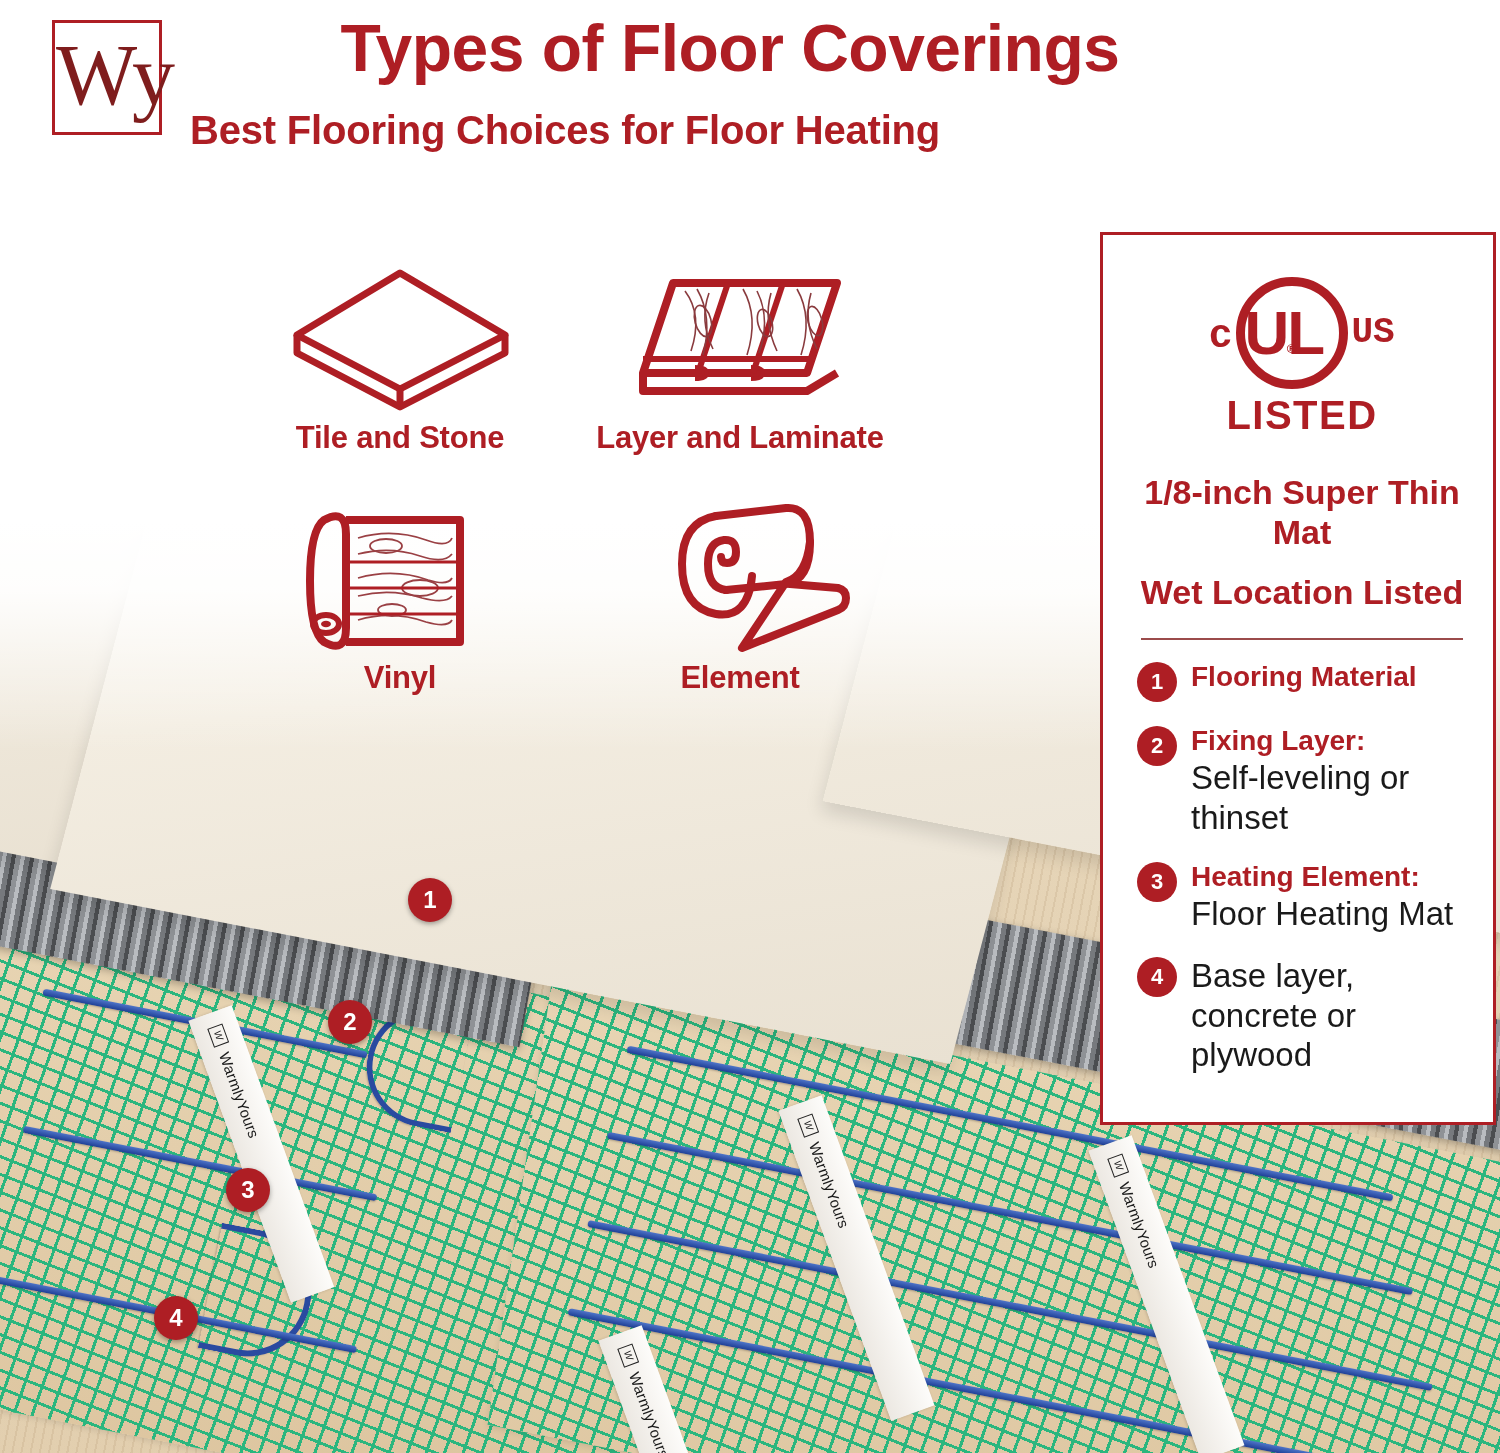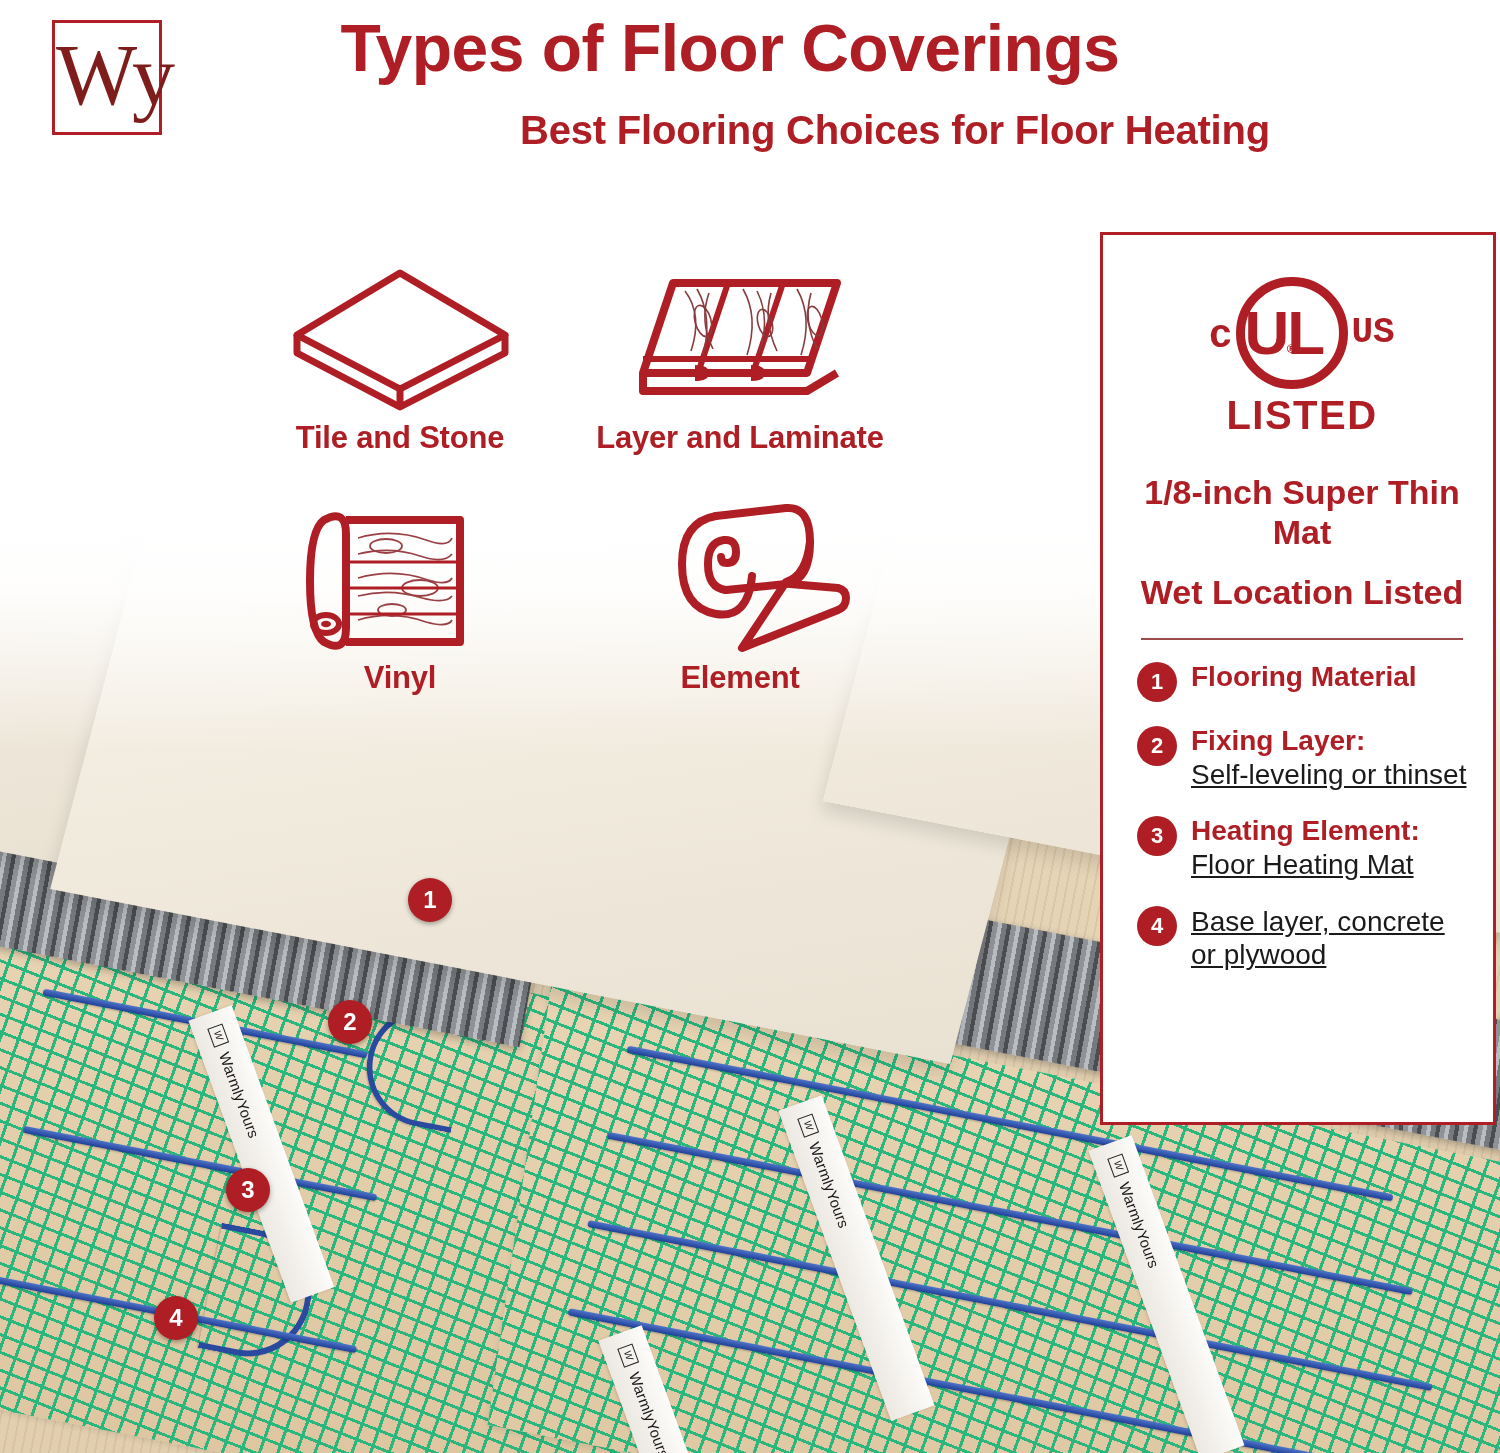--- a/index.html
+++ b/index.html
@@ -132,21 +132,21 @@
     font-size:86px; line-height:118px;
     text-align:left;
   }
   .title {
     position:absolute; left:190px; top:10px; width:1080px;
     text-align:center; color:#AE1E24;
     font-size:66px; font-weight:bold; letter-spacing:-.5px;
   }
   .subtitle {
     position:absolute; left:190px; top:108px; width:1080px;
-    text-align:right; color:#AE1E24;
+    text-align:left; color:#AE1E24;
     font-size:40px; font-weight:bold; letter-spacing:-.2px;
   }
 
   
   .icon-grid { position:absolute; left:230px; top:255px; width:720px; height:500px; }
   .icon-cell { position:absolute; width:340px; text-align:center; }
   .icon-cell .art { height:165px; display:flex; align-items:center; justify-content:center; }
   .icon-cell .cap {
     color:#AE1E24; font-size:31px; font-weight:bold; letter-spacing:-.2px;
   }
@@ -196,21 +196,21 @@
     flex:0 0 auto; width:40px; height:40px; border-radius:50%;
     background:#AE1E24; color:#fff;
     display:flex; align-items:center; justify-content:center;
     font-size:22px; font-weight:bold; margin-top:2px;
   }
   .legend-text { flex:1 1 auto; }
   .legend-title {
     color:#AE1E24; font-weight:bold; font-size:28px; line-height:1.18;
   }
   .legend-desc {
-    color:#1a1a1a; font-size:28px; line-height:1.2; margin-top:1px;text-decoration:underline;
+    color:#1a1a1a; font-size:33px; line-height:1.2; margin-top:1px;
   }
 </style>
 </head>
 <body>
 
 <div id="stage">
 
   <div class="photo-scene">
 
     <div class="subfloor"></div>

